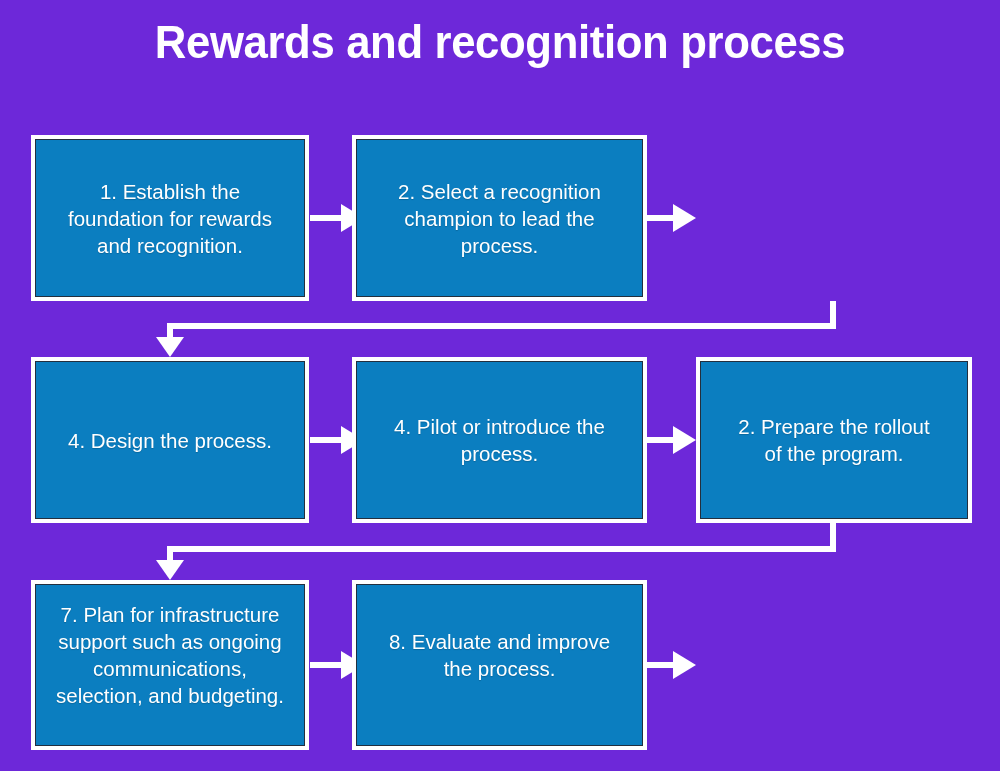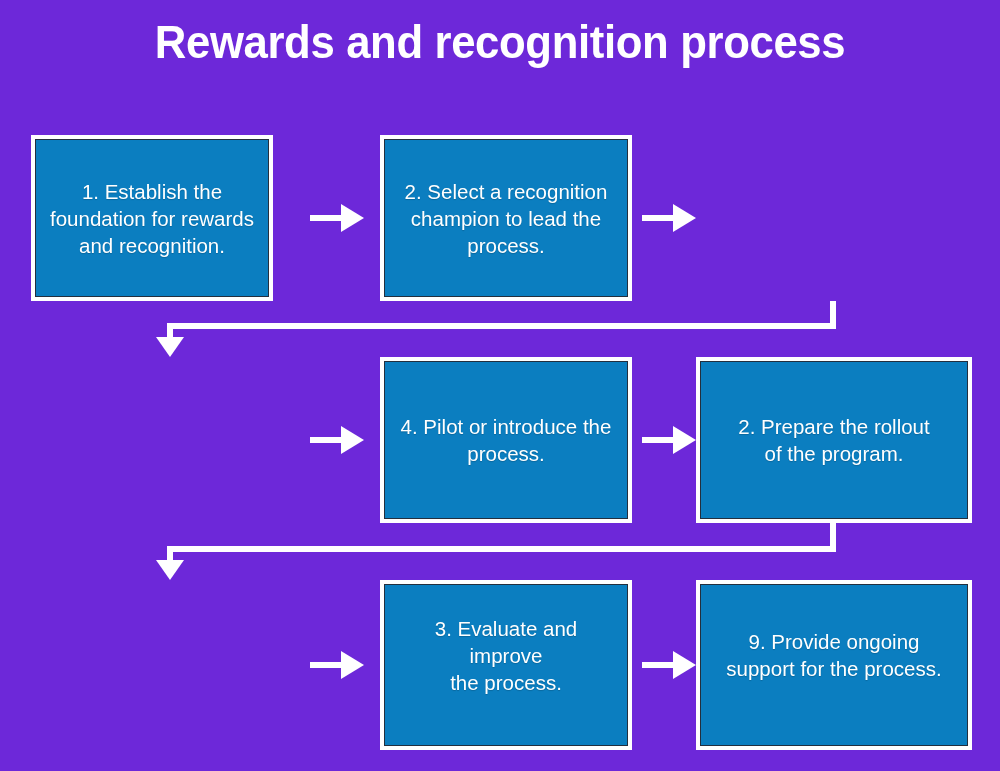--- a/index.html
+++ b/index.html
@@ -56,22 +56,22 @@
     line-height: 27px;
     text-align: center;
     white-space: pre-line;
     text-shadow: 0 1px 1px rgba(0,0,0,0.18);
   }
 
   
   .r1 { top: 135px;  height: 166px; }
   .r2 { top: 357px;  height: 166px; }
   .r3 { top: 580px;  height: 170px; }
-  .c1 { left: 31px;  width: 242px; }
-  .c2 { left: 380px; width: 252px; }
+  .c1 { left: 31px;  width: 278px; }
+  .c2 { left: 352px; width: 295px; }
   .c3 { left: 696px; width: 276px; }
 
   
   .flow-box.nudge-up .box-text { position: relative; top: -10px; }
 
   
   #connectors {
     position: absolute;
     left: 0;
     top: 0;
@@ -134,31 +134,36 @@
     <span class="box-text">1. Establish the
 foundation for rewards
 and recognition.</span>
   </div>
   <div class="flow-box r1 c2">
     <span class="box-text">2. Select a recognition
 champion to lead the
 process.</span>
   </div>
 
+  <div class="flow-box r2 c1">
+    <span class="box-text">4. Design the process.</span>
+  </div>
   <div class="flow-box r2 c2">
     <span class="box-text">4. Pilot or introduce the
 process.</span>
   </div>
   <div class="flow-box r2 c3">
     <span class="box-text">2. Prepare the rollout
 of the program.</span>
   </div>
 
+  <div class="flow-box r3 c1 nudge-up">
+    <span class="box-text">7. Plan for infrastructure
+support such as ongoing
+communications,
+selection, and budgeting.</span>
+  </div>
   <div class="flow-box r3 c2 nudge-up">
-    <span class="box-text">3. Evaluate and improve
+    <span class="box-text">8. Evaluate and improve
 the process.</span>
-  </div>
-  <div class="flow-box r3 c3 nudge-up">
-    <span class="box-text">9. Provide ongoing
-support for the process.</span>
   </div>
 
 </div>
 
 </body></html>

